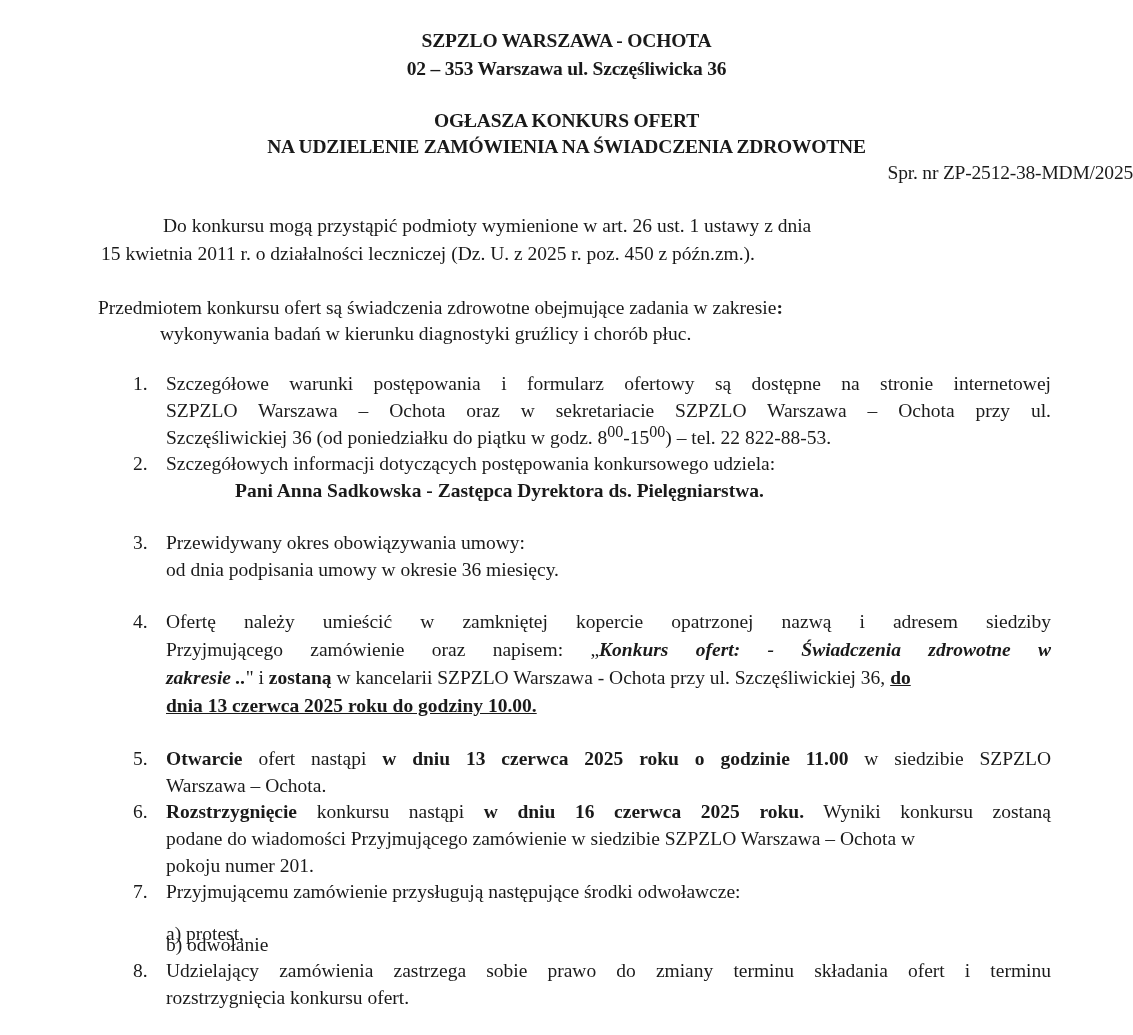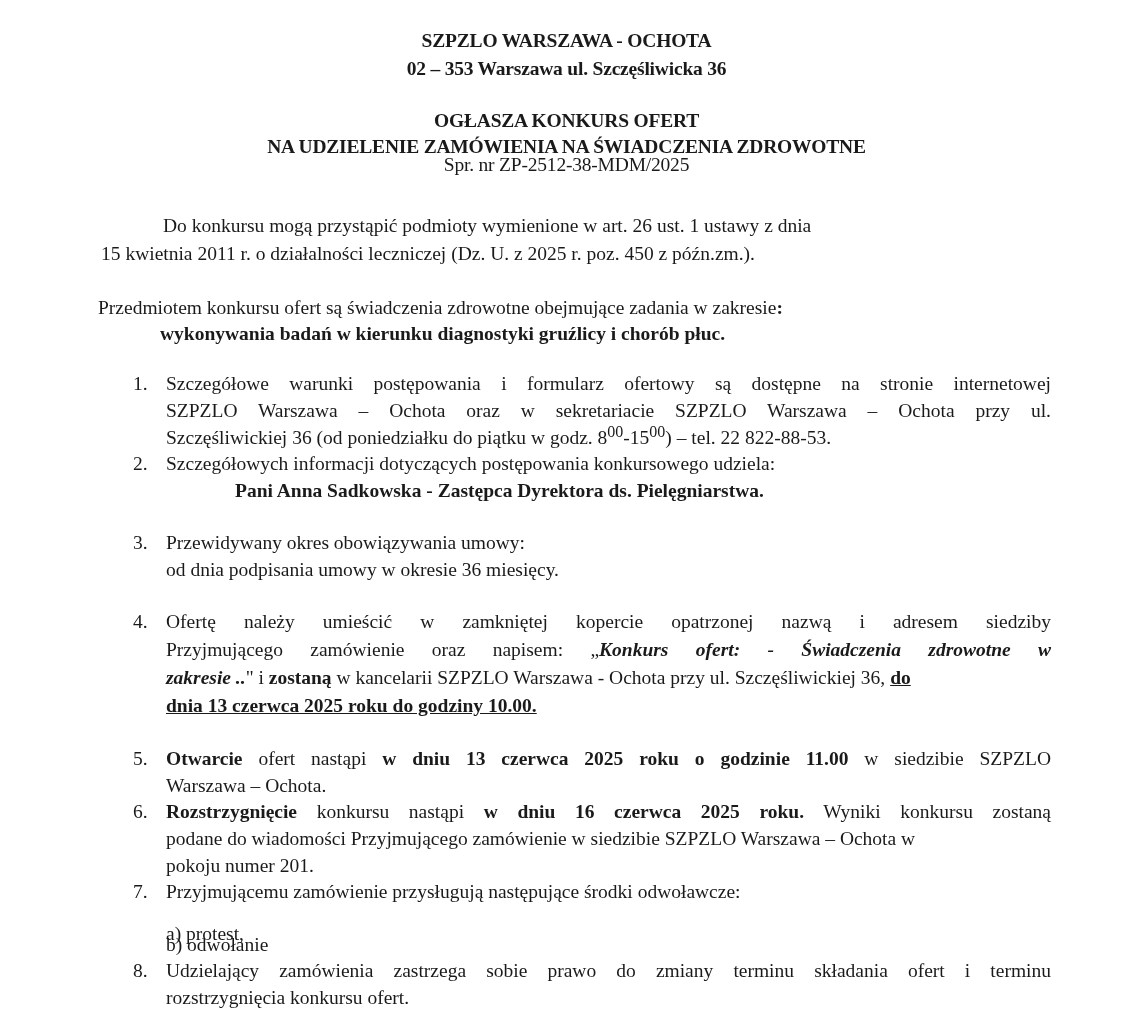--- a/index.html
+++ b/index.html
@@ -21,27 +21,27 @@
 </style>
 </head>
 <body>
 
 <div class="page">
 
   <div class="hdr" style="top:30px;">SZPZLO WARSZAWA - OCHOTA</div>
   <div class="hdr" style="top:58px;">02 – 353 Warszawa ul. Szczęśliwicka 36</div>
   <div class="hdr" style="top:136px;">NA UDZIELENIE ZAMÓWIENIA NA ŚWIADCZENIA ZDROWOTNE</div>
   <div class="hdr" style="top:110px;">OGŁASZA KONKURS OFERT</div>
-  <div class="hdr norm" style="top:154px;">Spr. nr ZP-2512-38-MDM/2025</div>
+  <div class="hdr norm" style="top:162px;text-align:right;">Spr. nr ZP-2512-38-MDM/2025</div>
 
   <div class="line" style="left:163px; top:215px;">Do konkursu mogą przystąpić podmioty wymienione w art. 26 ust. 1 ustawy z dnia</div>
   <div class="line" style="left:101px; top:243px;">15 kwietnia 2011 r. o działalności leczniczej (Dz. U. z 2025 r. poz. 450 z późn.zm.).</div>
 
   <div class="line" style="left:98px; top:297px;"><span>Przedmiotem konkursu ofert są świadczenia zdrowotne obejmujące zadania w zakresie</span><b>:</b></div>
-  <div class="line" style="left:160px; top:323px; font-weight:bold;">wykonywania badań w kierunku diagnostyki gruźlicy i chorób płuc.</div>
+  <div class="line" style="left:160px; top:323px; font-weight:normal;">wykonywania badań w kierunku diagnostyki gruźlicy i chorób płuc.</div>
 
   <div class="num" style="top:373px;">1.</div>
   <div class="just" style="left:166px; width:885px; top:373px;">Szczegółowe warunki postępowania i formularz ofertowy są dostępne na stronie internetowej</div>
   <div class="just" style="left:166px; width:885px; top:400px;">SZPZLO Warszawa – Ochota oraz w sekretariacie SZPZLO Warszawa – Ochota przy ul.</div>
   <div class="line" style="left:166px; top:427px;"><span>Szczęśliwickiej 36 (od poniedziałku do piątku w godz. 8</span><sup>00</sup><span>-15</span><sup>00</sup><span>) – tel. 22 822-88-53.</span></div>
 
   <div class="num" style="top:453px;">2.</div>
   <div class="line" style="left:235px; top:480px; font-weight:bold;">Pani Anna Sadkowska - Zastępca Dyrektora ds. Pielęgniarstwa.</div>
   <div class="line" style="left:166px; top:453px;">Szczegółowych informacji dotyczących postępowania konkursowego udziela:</div>
 

